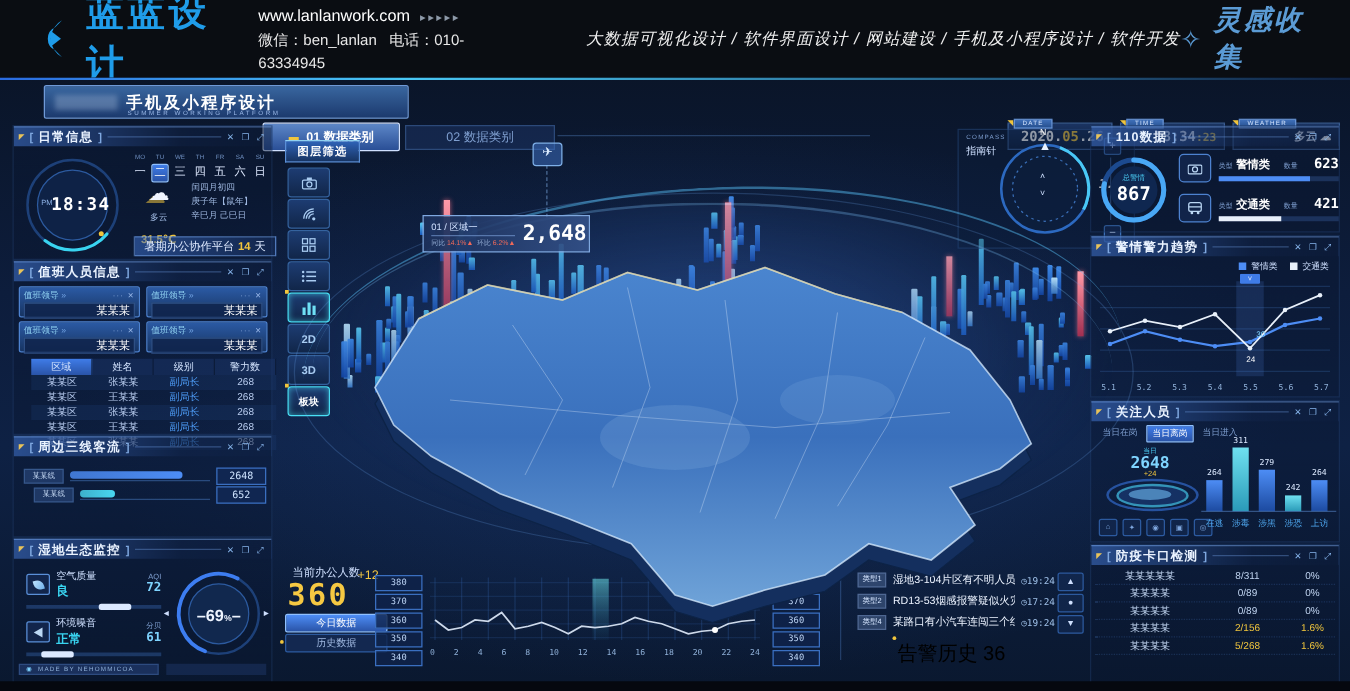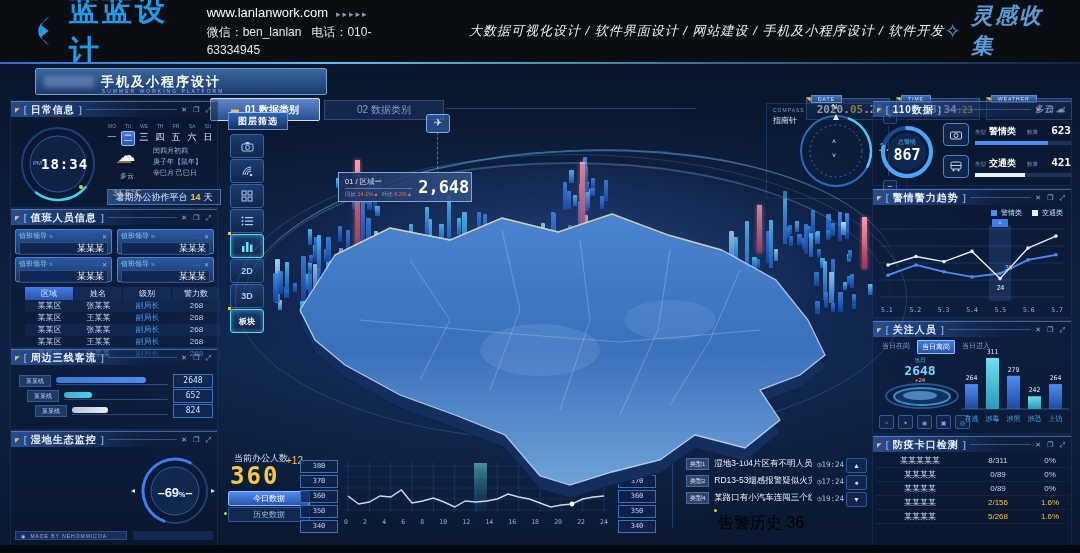--- a/index.html
+++ b/index.html
@@ -749,41 +749,70 @@
           </span>
           <span class="fval">2648</span>
         </div>
         <div class="frow" style="padding-left: 8px;">
           <span class="flab">某某线</span>
           <span class="ftrack">
             <span class="fbar" style="width:27%;background:linear-gradient(90deg,#49d6f0cc,#49d6f0)"></span>
           </span>
           <span class="fval">652</span>
         </div>
-        <div class="frow" style="padding-left: 16px;">
-          <span class="flab">某某线</span>
-          <span class="ftrack">
-            <span class="fbar" style="width:37%;background:linear-gradient(90deg,#e8f0facc,#e8f0fa)"></span>
-          </span>
-          <span class="fval">824</span>
-        </div>
       </div>
   </div>
 
   <div class="panel z10" style="left:10px;top:368px;width:208px;height:118px;">
     <div class="phead">
       <span class="tick">◤</span>
         <span class="br">[</span>
         <span class="t">湿地生态监控</span>
         <span class="br">]</span>
         <span class="line"></span>
         <span class="ic">✕ ❐ ⤢</span>
     </div>
 
-
+    <div class="abs" style="left:10px;top:24px;width:108px;">
+      <div style="display:flex;align-items:center;gap:5px;">
+        <div class="eco-ic">
+            <div class="leaf"></div>
+          </div>
+        <div>
+          <div class="eco-lab">空气质量</div>
+          <div class="eco-status">良</div>
+        </div>
+        <div style="margin-left:auto;text-align:right;">
+          <div class="eco-unit">AQI</div>
+          <div class="eco-val">72</div>
+        </div>
+      </div>
+      <div class="eco-slider" style="margin-top:4px;">
+          <i style="left:58px;"></i>
+        </div>
+    </div>
+
+    <div class="abs" style="left:10px;top:62px;width:108px;">
+      <div style="display:flex;align-items:center;gap:5px;">
+        <div class="eco-ic">
+            <div class="horn"></div>
+          </div>
+        <div>
+          <div class="eco-lab">环境噪音</div>
+          <div class="eco-status">正常</div>
+        </div>
+        <div style="margin-left:auto;text-align:right;">
+          <div class="eco-unit">分贝</div>
+          <div class="eco-val">61</div>
+        </div>
+      </div>
+      <div class="eco-slider" style="margin-top:4px;">
+          <i style="left:12px;"></i>
+        </div>
+    </div>
 
     <div class="abs" style="left:128px;top:24px;width:72px;height:72px;">
       <svg width="72" height="72">
         <circle cx="36" cy="36" r="32" fill="none" stroke="#1d4078" stroke-width="2"></circle>
         <circle cx="36" cy="36" r="32" fill="none" stroke="#3d7df0" stroke-width="3" stroke-dasharray="105 96" stroke-linecap="round" transform="rotate(110 36 36)"></circle>
         <circle cx="36" cy="36" r="24" fill="#11284e" stroke="#2c5a9f" stroke-width="1"></circle>
       </svg>
       <span class="abs" style="left:0;top:30px;width:72px;text-align:center;font-size:13px;font-weight:bold;color:#eef4ff;">–<span>69</span><span style="font-size:7px;">%</span>–</span>
       <span class="abs" style="left:-8px;top:31px;color:#cfe0ff;font-size:8px;">◂</span>
       <span class="abs" style="left:72px;top:31px;color:#cfe0ff;font-size:8px;">▸</span>

